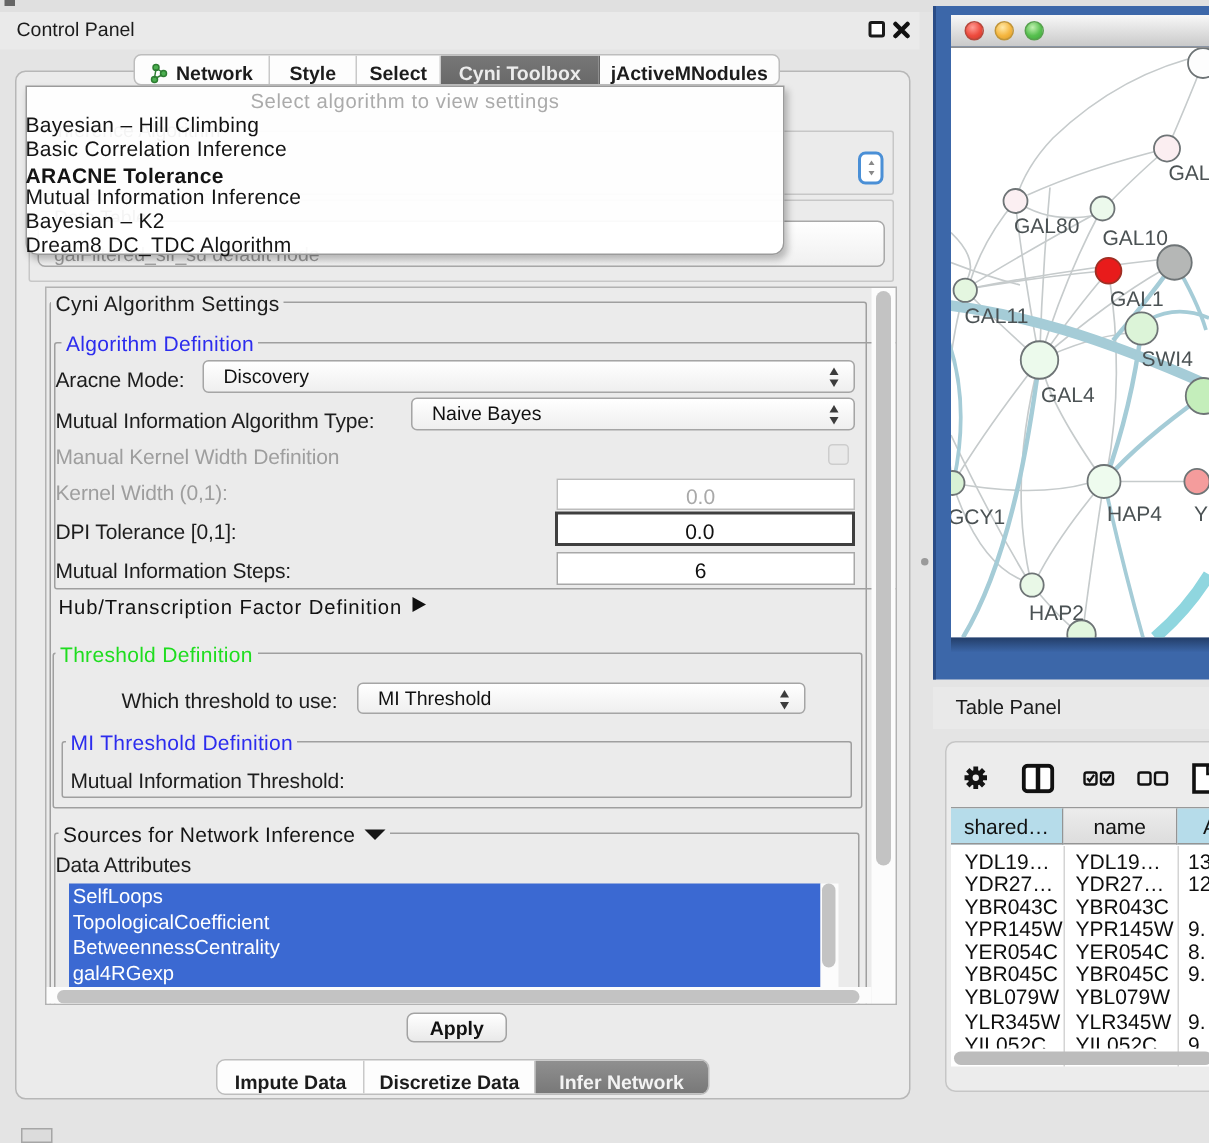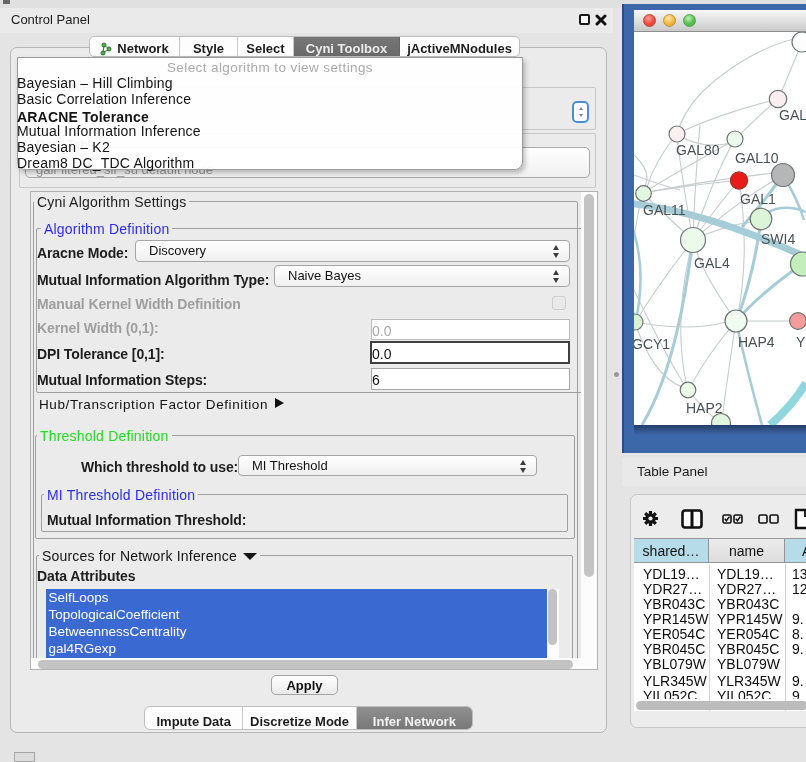--- a/index.html
+++ b/index.html
@@ -28,27 +28,27 @@
 .comboB{position:absolute;left:5px;top:13px;width:565px;height:31px;background:linear-gradient(#fff,#f0f0f0);border:1px solid #a9a9a9;border-radius:5px;font-size:13px;color:#999;padding:14px 0 0 10px;overflow:hidden}
 #stepA{left:572px;top:101px;width:17px;height:22px;background:#fff;border:2px solid #4a8fd6;border-radius:5px}
 
 #popup{left:17px;top:57px;width:506px;height:113px;background:rgba(255,255,255,0.94);border:1px solid #9b9b9b;border-radius:0 0 8px 8px;box-shadow:2px 3px 5px rgba(0,0,0,0.25);font-size:13px}
 #popup .hint{position:absolute;left:0;right:0;top:2px;text-align:center;color:#ababab;font-size:13.5px;letter-spacing:0.4px}
 #popup .it{position:absolute;left:-1px;color:#141414;white-space:pre;font-size:14px;letter-spacing:0.2px}
 
 #spane{left:30px;top:191px;width:568px;height:479px;border:1px solid #b2b2b2;background:#ebebeb;overflow:hidden}
 .group{position:absolute;border:1px solid #9f9f9f;border-radius:2px}
 .gtitle{position:absolute;top:-8px;font-size:14px;letter-spacing:0.2px;background:#ebebeb;padding:0 3px;white-space:nowrap}
-.lbl{position:absolute;font-size:14px;letter-spacing:-0.1px;font-weight:bold;color:#1d1d1d;white-space:nowrap}
+.lbl{position:absolute;font-size:14px;letter-spacing:-0.1px;font-weight:normal;color:#1d1d1d;white-space:nowrap}
 .dis{color:#9e9e9e}
 .combo{position:absolute;background:linear-gradient(#ffffff,#efefef);border:1px solid #a5a5a5;border-radius:4px;font-size:13px;color:#111;padding:2px 0 0 13px}
 .carr{position:absolute;right:9px;top:4px;width:7px;height:13px}
 .carr:before{content:"";position:absolute;left:0;top:0;border-left:3.5px solid transparent;border-right:3.5px solid transparent;border-bottom:5px solid #3c3c3c}
 .carr:after{content:"";position:absolute;left:0;bottom:0;border-left:3.5px solid transparent;border-right:3.5px solid transparent;border-top:5px solid #3c3c3c}
-.tf{position:absolute;background:#fff;border:1px solid #a8a8a8;font-size:14px;color:#111;text-align:left;padding:2.5px 7px 0 0}
+.tf{position:absolute;background:#fff;border:1px solid #a8a8a8;font-size:14px;color:#111;text-align:center;padding:2.5px 7px 0 0}
 
 .vtrack{position:absolute;background:#fcfcfc}
 .thumb{position:absolute;background:#c3c3c3;border-radius:5px}
 
 #apply{left:271px;top:675px;width:67px;height:20px;background:linear-gradient(#fff,#e9e9e9);border:1px solid #a3a3a3;border-radius:5px;text-align:center;font-size:13px;font-weight:bold;color:#111;padding-top:2px}
 #botsq{left:14px;top:752px;width:21px;height:10px;background:#dcdcdc;border:1px solid #a6a6a6}
 
 #netframe{left:622px;top:4px;width:184px;height:449px;background:#3c67a9;border-left:2px solid #2a4c86}
 #mactb{left:634px;top:10px;width:172px;height:22px;background:linear-gradient(#f8f8f8,#c9c9c9);border-bottom:1px solid #8f8f8f}
 .light{position:absolute;top:4px;width:13px;height:13px;border-radius:50%}
@@ -148,21 +148,21 @@
   <div class="thumb" style="left:517px;top:397px;width:9px;height:56px"></div>
 
   <div class="vtrack" style="left:550px;top:0;width:16px;height:478px"></div>
   <div class="thumb" style="left:553px;top:2px;width:10px;height:383px"></div>
   <div class="vtrack" style="left:0;top:466px;width:550px;height:12px"></div>
   <div class="thumb" style="left:7px;top:468px;width:535px;height:9px"></div>
 </div>
 <div class="abs" id="apply">Apply</div>
 <div class="abs seg" id="bottabs">
   <div class="s" style="width:99px">Impute Data</div>
-  <div class="s" style="width:114px">Discretize Mode</div>
+  <div class="s" style="width:114px">Discretize Data</div>
   <div class="s sel" style="width:116px">Infer Network</div>
 </div>
 <div class="abs" id="botsq"></div>
 <div class="abs" style="left:614px;top:372px;width:5px;height:5px;border-radius:50%;background:#9a9a9a"></div>
 
 <div class="abs" id="netframe"></div>
 <div class="abs" id="mactb">
   <div class="light" style="left:9px;background:radial-gradient(circle at 40% 30%,#ff9d95,#ee4b3e 55%,#c93a2e);border:0.5px solid #b5483c"></div>
   <div class="light" style="left:29px;background:radial-gradient(circle at 40% 30%,#ffe9a8,#f5b63f 55%,#d59a2b);border:0.5px solid #c09539"></div>
   <div class="light" style="left:49px;background:radial-gradient(circle at 40% 30%,#c0f0b0,#57c04f 55%,#3da93c);border:0.5px solid #57a14e"></div>

